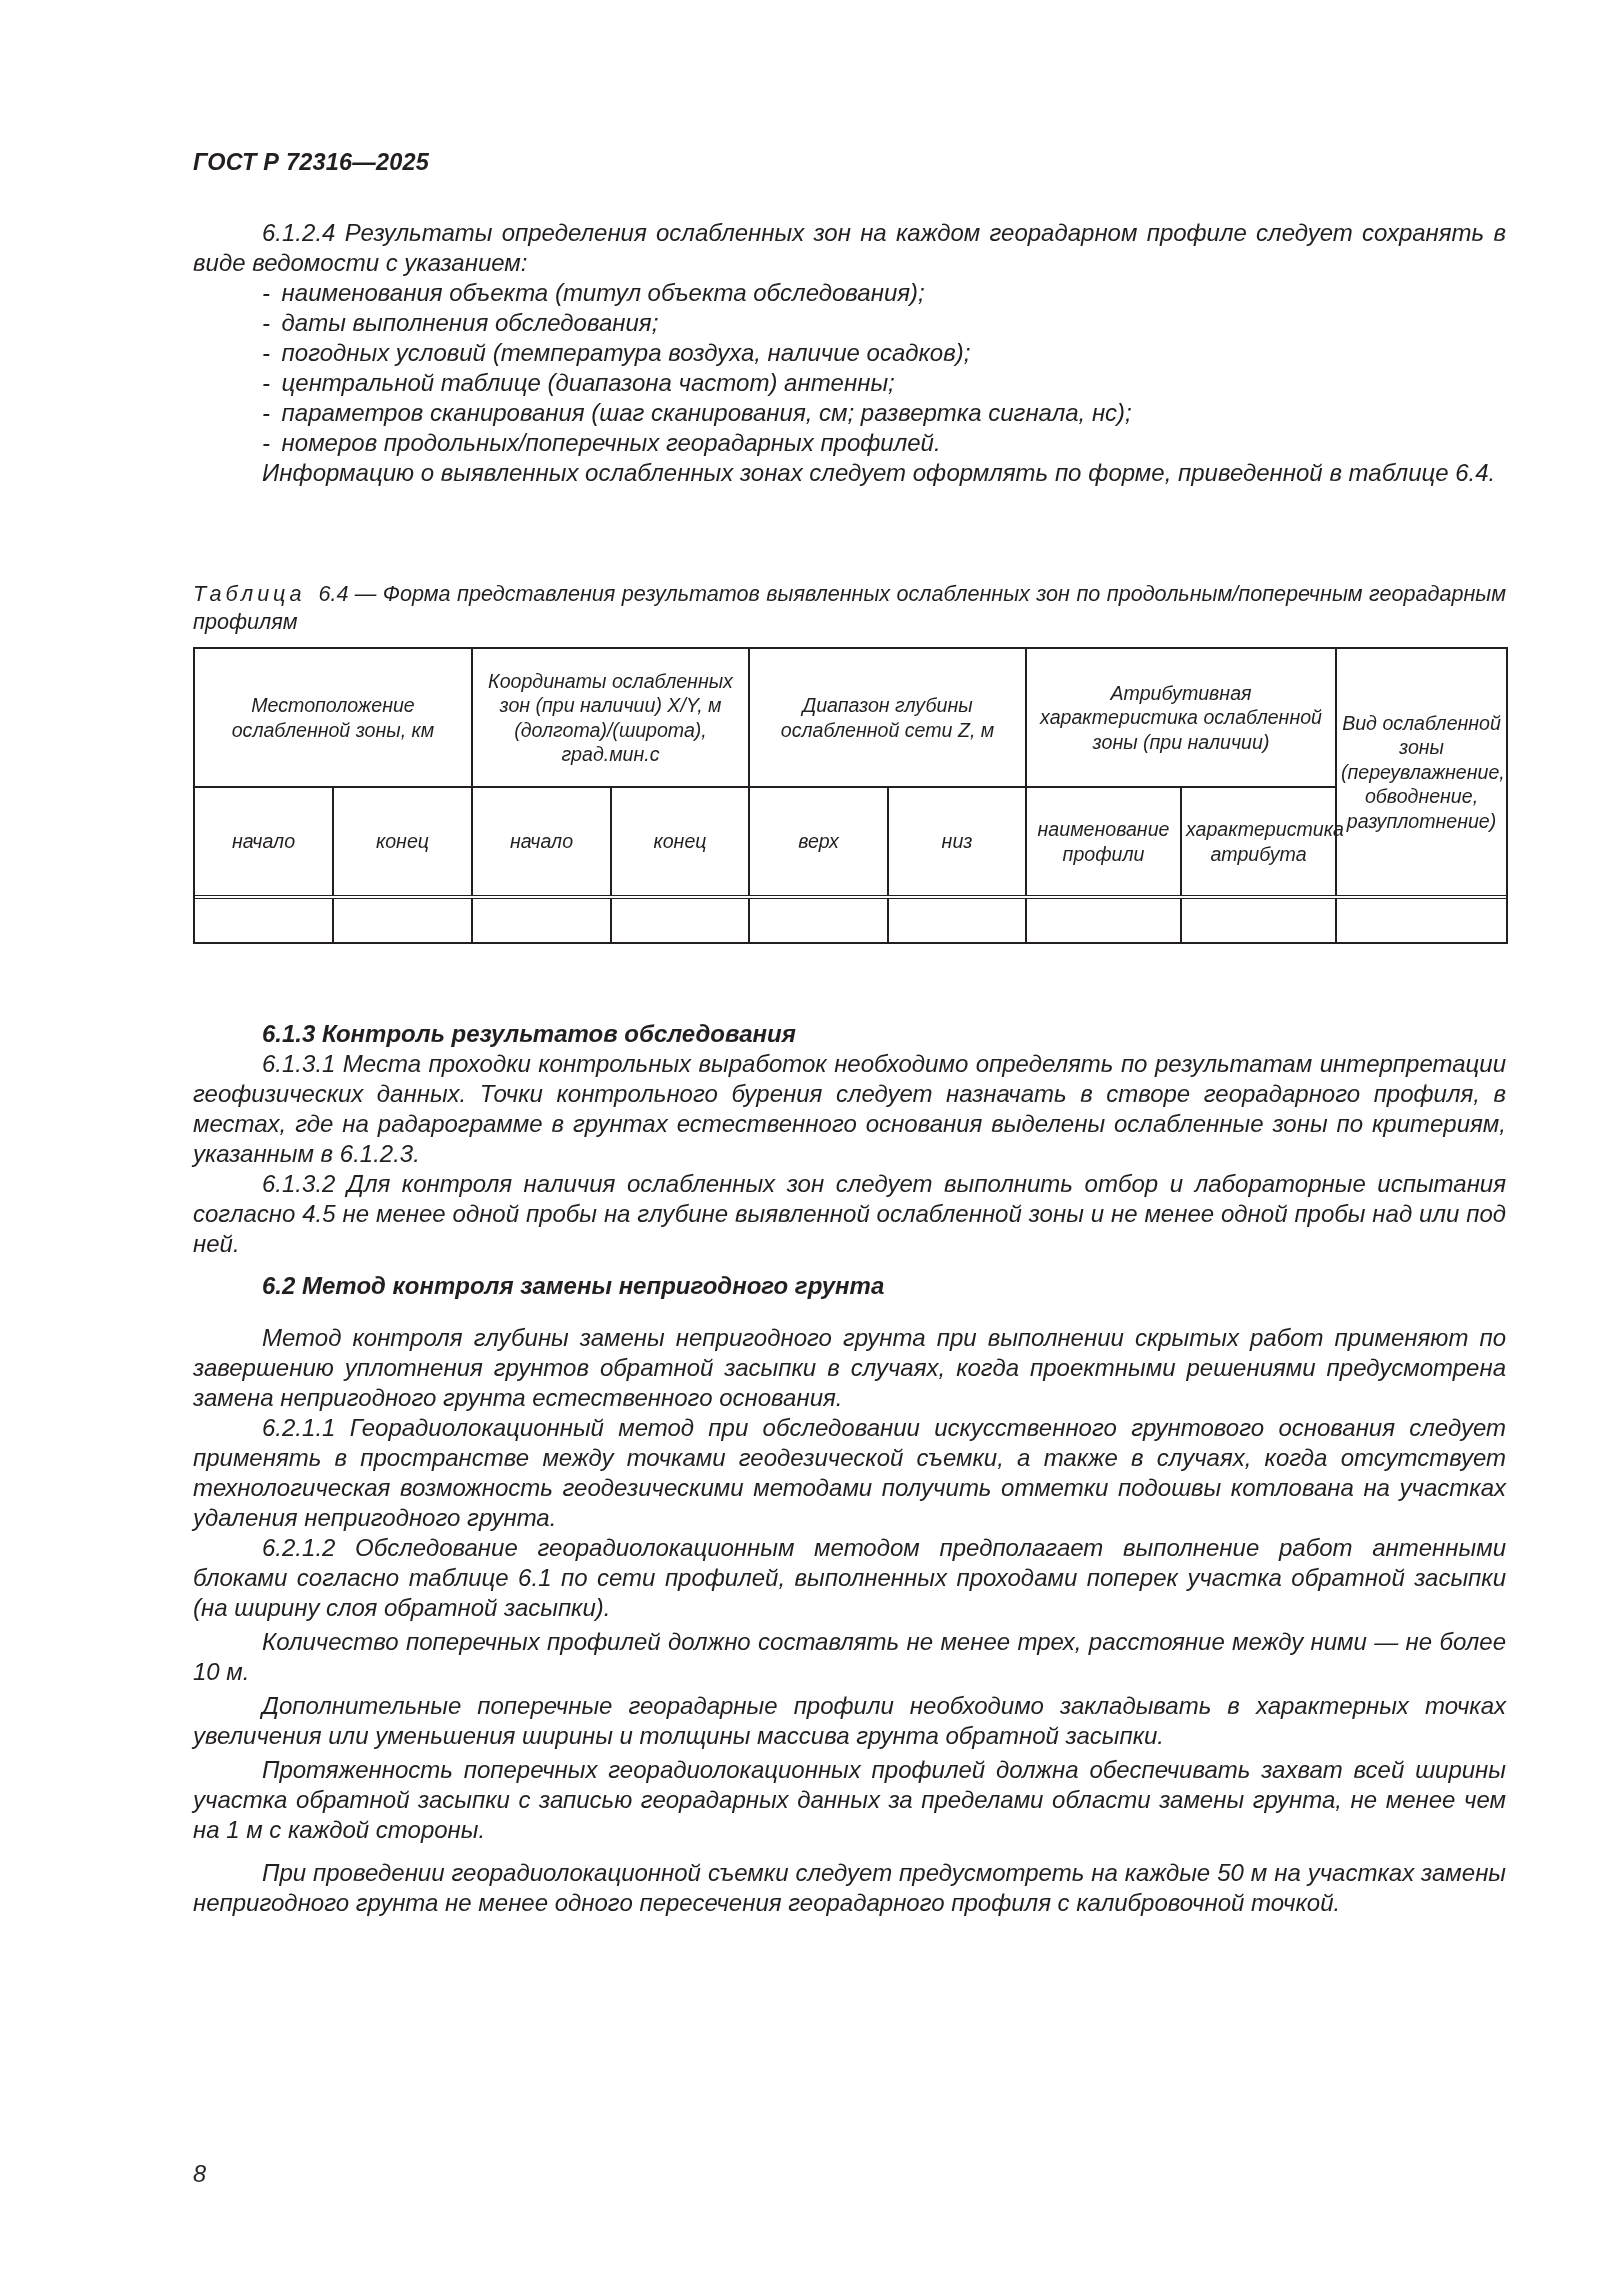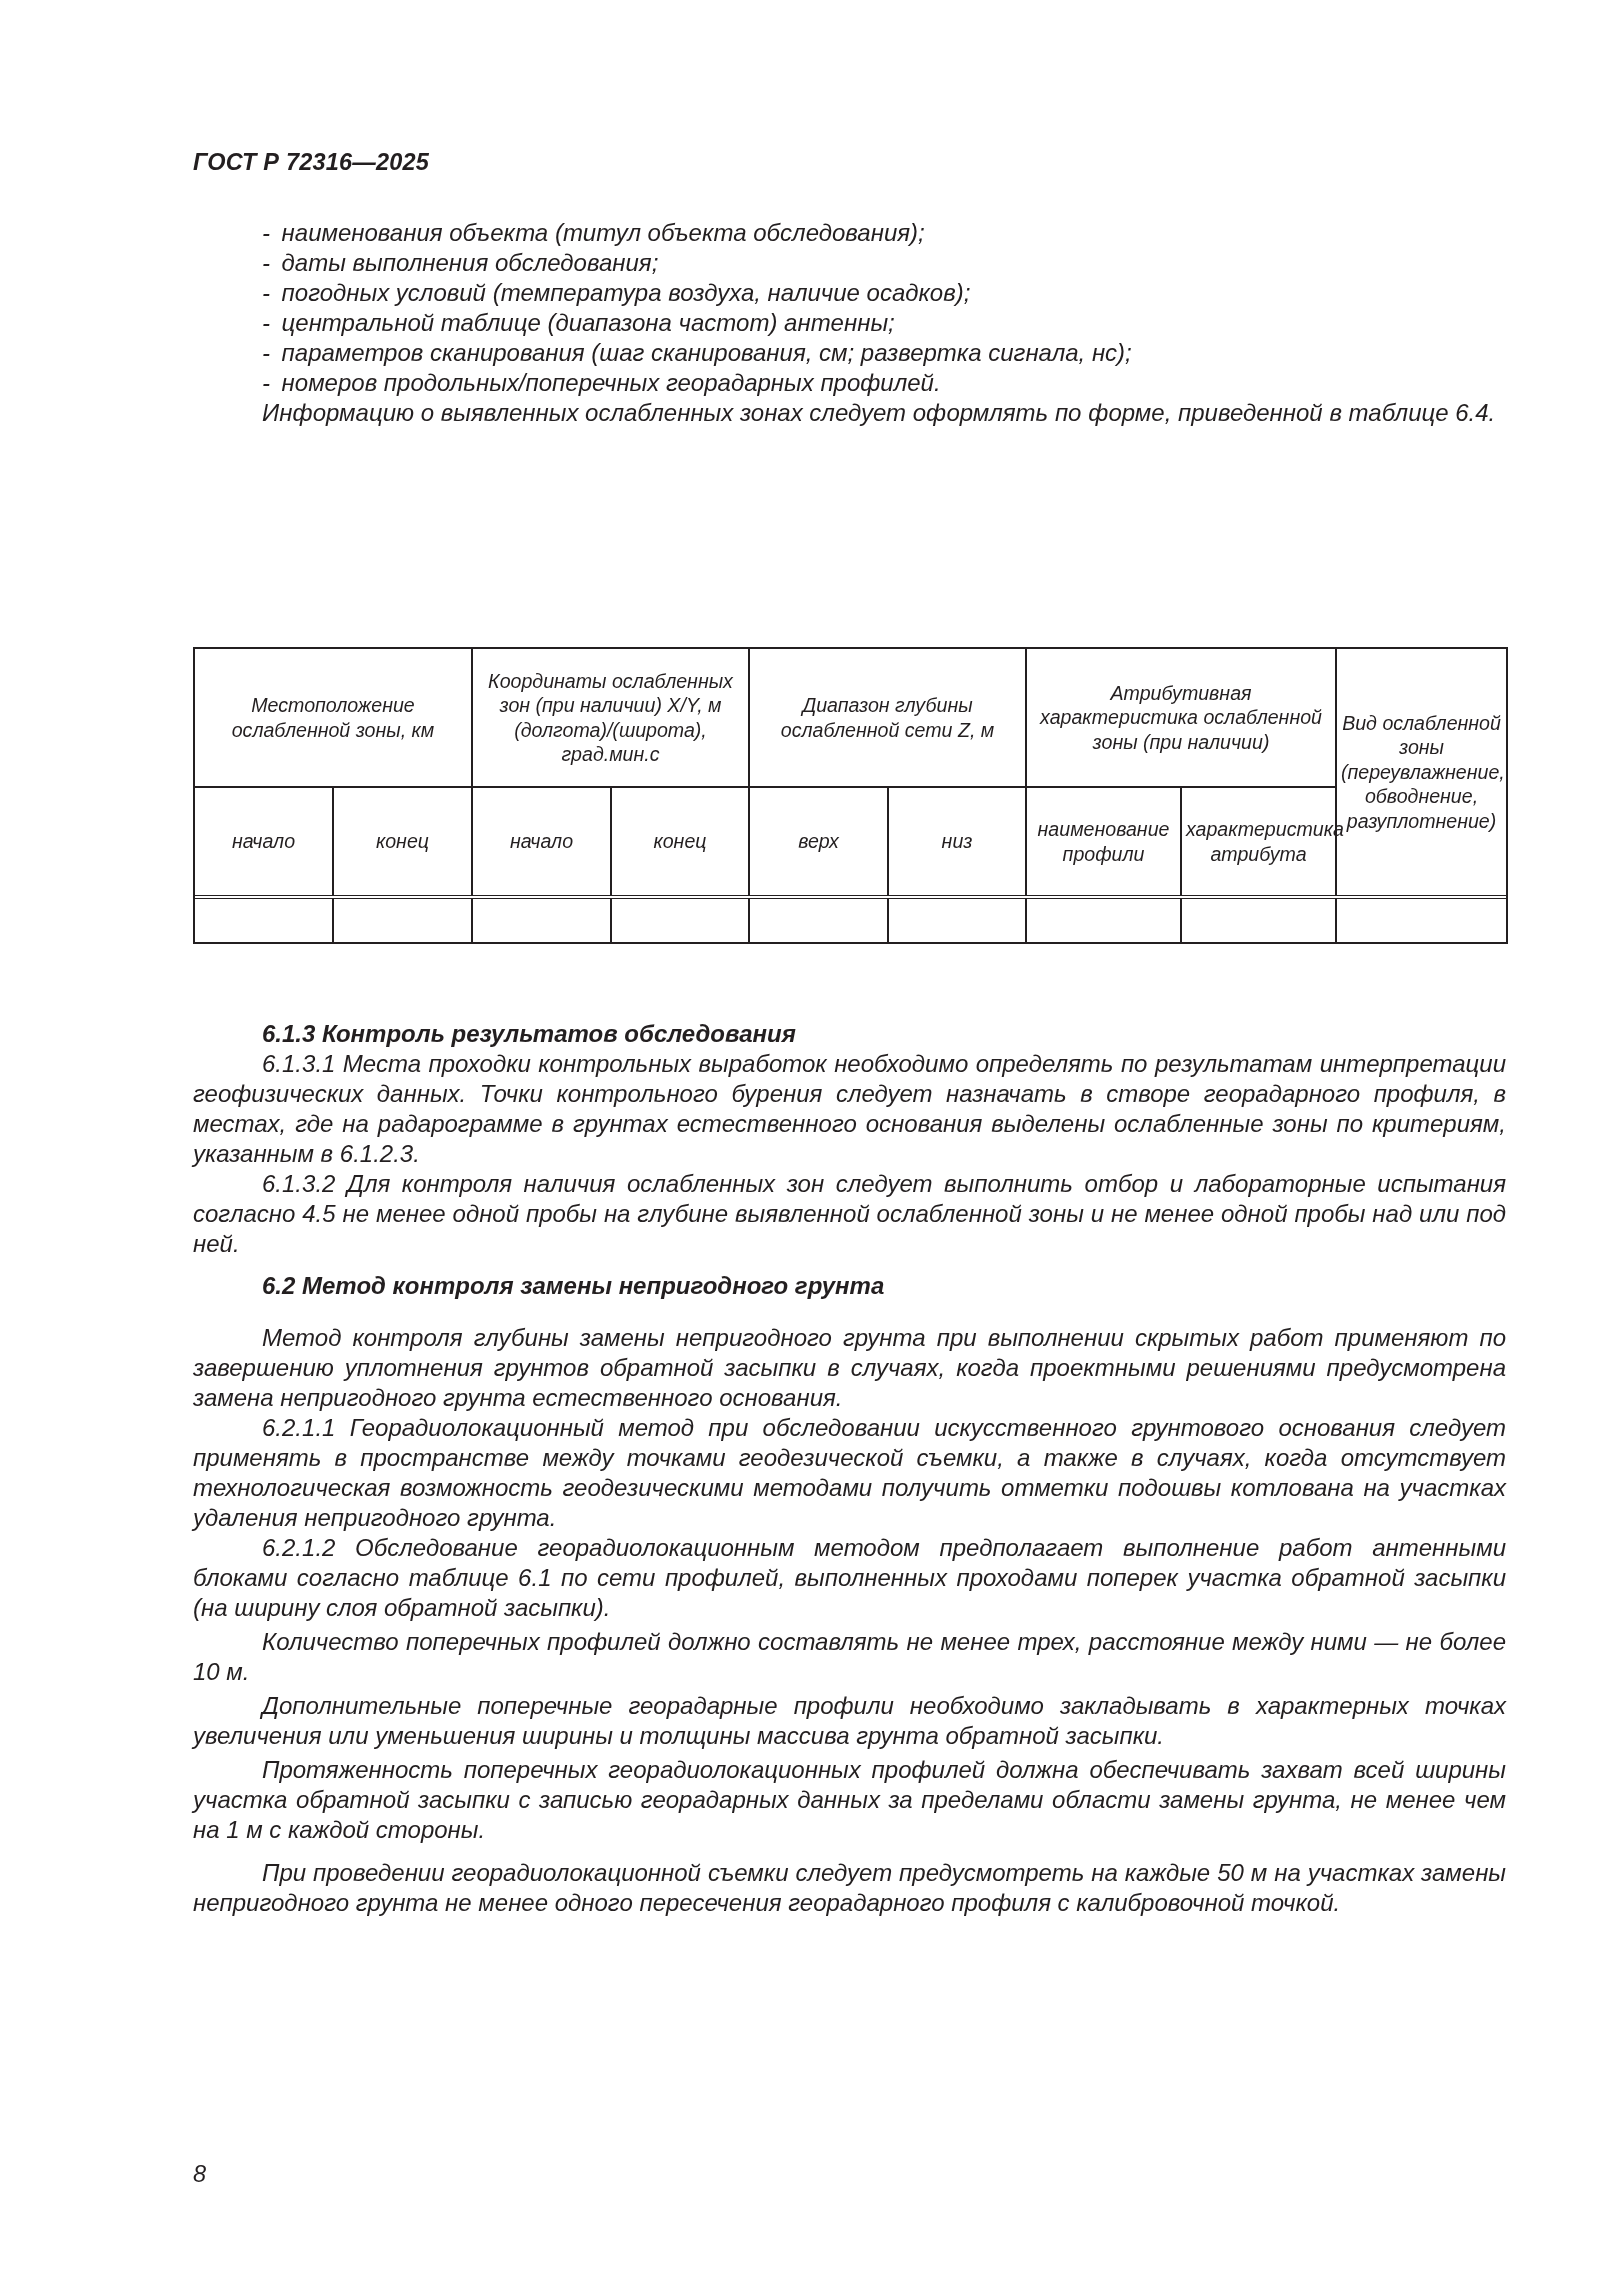--- a/index.html
+++ b/index.html
@@ -44,29 +44,34 @@
   }
 </style>
 </head>
 <body>
 
 <div class="page">
 
   <div class="header-title">ГОСТ Р 72316—2025</div>
 
   <div class="body-text" style="top:218px;">
+    <p class="para">6.1.2.4 Результаты определения ослабленных зон на каждом георадарном профиле следует сохранять в виде ведомости с указанием:</p>
     <p class="list-item"><span class="dash">-</span><span>наименования объекта (титул объекта обследования);</span></p>
     <p class="list-item"><span class="dash">-</span><span>даты выполнения обследования;</span></p>
     <p class="list-item"><span class="dash">-</span><span>погодных условий (температура воздуха, наличие осадков);</span></p>
     <p class="list-item"><span class="dash">-</span><span>центральной таблице (диапазона частот) антенны;</span></p>
     <p class="list-item"><span class="dash">-</span><span>параметров сканирования (шаг сканирования, см; развертка сигнала, нс);</span></p>
     <p class="list-item"><span class="dash">-</span><span>номеров продольных/поперечных георадарных профилей.</span></p>
     <p class="para">Информацию о выявленных ослабленных зонах следует оформлять по форме, приведенной в таблице 6.4.</p>
   </div>
 
+  <div class="caption">
+    <span class="spaced">Таблица</span>&nbsp;
+    <span>6.4 — Форма представления результатов выявленных ослабленных зон по продольным/поперечным георадарным профилям</span>
+  </div>
 
   <table class="form-table">
     <colgroup>
       <col style="width:139px">
         <col style="width:139px">
         <col style="width:139px">
         <col style="width:138px">
       <col style="width:139px">
         <col style="width:138px">
         <col style="width:155px">

